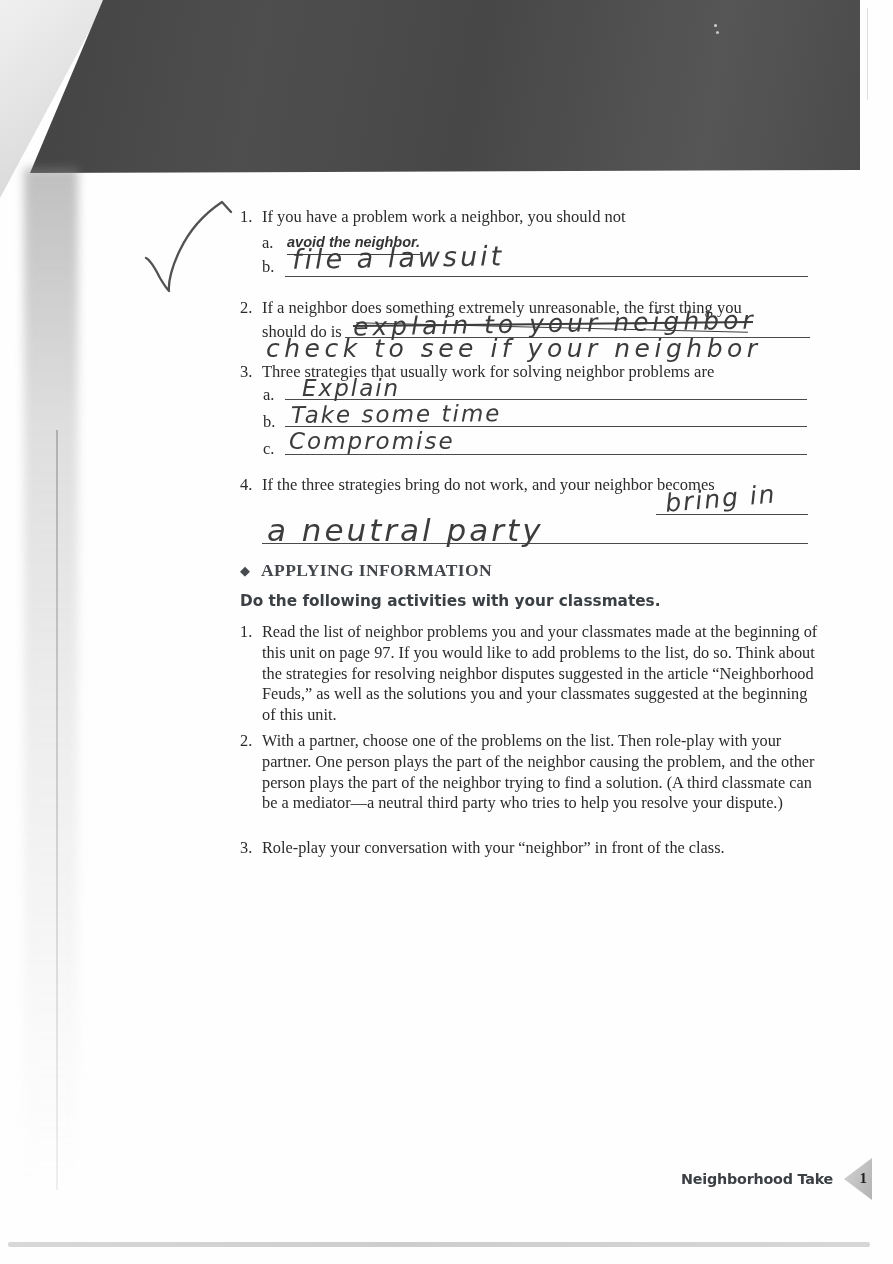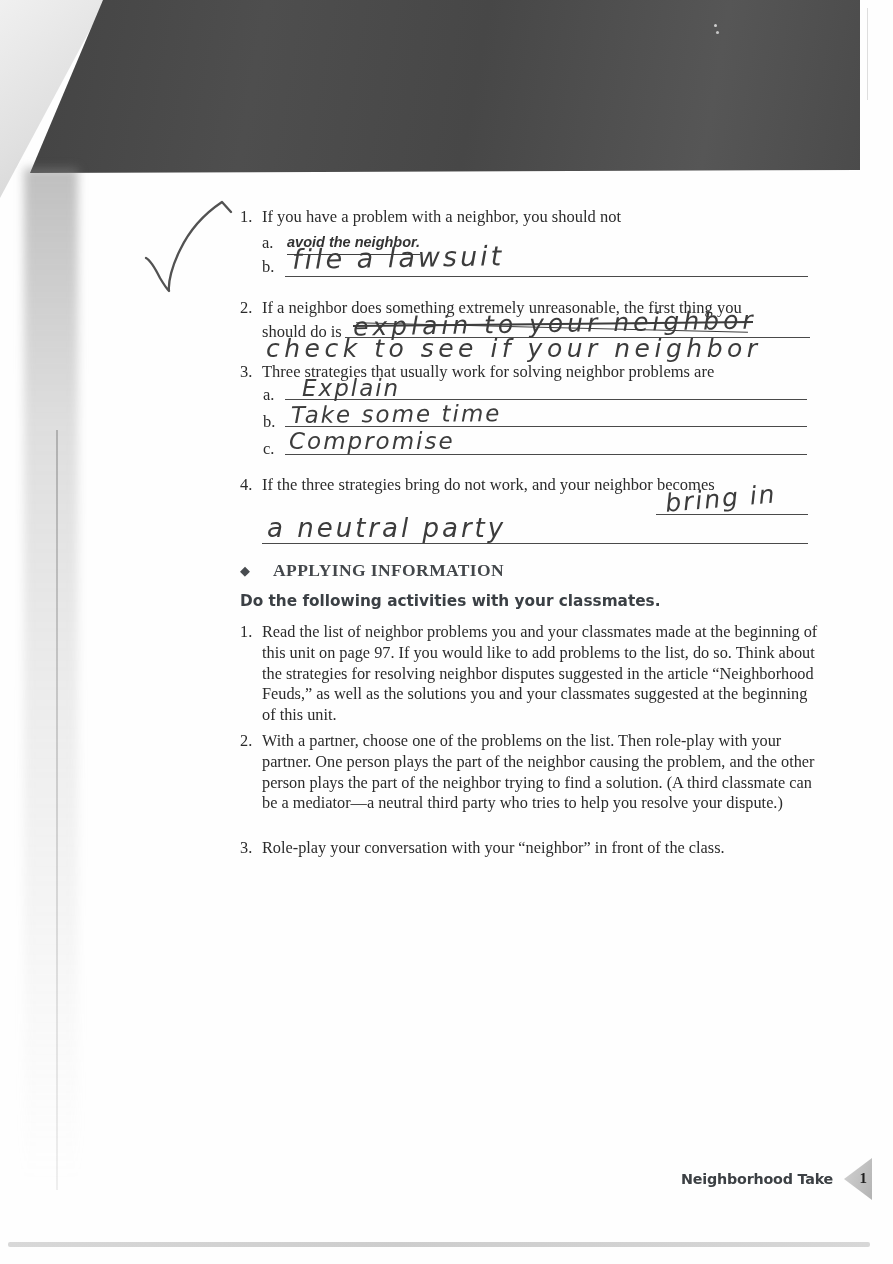--- a/index.html
+++ b/index.html
@@ -37,21 +37,21 @@
   .hw{position:absolute;font-family:"DejaVu Sans",sans-serif;font-style:italic;
       color:#3c3c3c;white-space:nowrap;line-height:1;}
   .printed{font-family:Liberation Sans, sans-serif;font-style:italic;font-weight:bold;
       font-size:14.5px;color:#333;border-bottom:1.6px solid #3f3f3f;padding-bottom:1px;}
   .strike1{position:absolute;height:0;border-top:2px solid #3c3c3c;transform:rotate(-.6deg);}
   .strike2{position:absolute;height:0;border-top:1.6px solid #3c3c3c;transform:rotate(1.4deg);}
 
   .heading{display:flex;align-items:center;gap:11px;}
   .diamond{font-size:13px;color:#474b4f;line-height:1;}
   .heading-title{font-family:"Liberation Serif",serif;font-weight:bold;font-size:17.5px;
-      letter-spacing:.4px;color:#43474b;margin-left:12px;}
+      letter-spacing:.4px;color:#43474b;}
   .intro{font-family:"DejaVu Sans",sans-serif;font-weight:bold;font-size:15.3px;color:#3b4045;}
   .act{display:flex;font-size:16.3px;line-height:20.8px;}
   .act .atext{width:560px;}
 
   .footer-title{position:absolute;left:681px;top:1171px;font-family:"DejaVu Sans",sans-serif;
       font-size:14.3px;font-weight:600;color:#3c4044;letter-spacing:-.2px;}
   .page-marker{position:absolute;left:844px;top:1158px;width:28px;height:42px;
       clip-path:polygon(0 50%,100% 0,100% 100%);
       background:linear-gradient(110deg,#d2d2d2,#b3b3b3);}
   .page-marker span{position:absolute;right:5px;top:12px;font-family:"Liberation Serif",serif;
@@ -69,21 +69,21 @@
   <div class="left-line"></div>
   <div class="right-line"></div>
   <div class="bottom-line"></div>
 
   <svg class="checkmark" width="102" height="110" viewBox="0 0 102 110">
     <path d="M 8 68 C 12 70, 17 78, 22 88 C 25 93, 28 98, 31 101 C 30 92, 34 76, 42 60 C 52 39, 66 24, 84 12 L 93 22" fill="none" stroke="#525252" stroke-width="2.3" stroke-linecap="round" stroke-linejoin="round"></path>
   </svg>
 
   <div class="abs qrow" style="left:240px;top:206px;">
     <span class="num">1.</span>
-    <span>If you have a problem with a neighbor, you should not</span>
+    <span>If you have a problem work a neighbor, you should not</span>
   </div>
   <div class="abs qrow" style="left:262px;top:232px;">
     <span class="num" style="width:25px;">a.</span>
     <span class="printed">avoid the neighbor.</span>
   </div>
   <div class="abs sublabel" style="left:262px;top:257px;">b.</div>
   <div class="blank" style="left:285px;top:276px;width:523px;"></div>
   <div class="hw" style="left:292px;top:244px;font-size:27px;letter-spacing:3px;transform:rotate(-1deg);">file a lawsuit</div>
 
   <div class="abs qrow" style="left:240px;top:297px;">
@@ -111,21 +111,21 @@
   <div class="blank" style="left:285px;top:454px;width:522px;"></div>
   <div class="hw" style="left:289px;top:430px;font-size:23px;letter-spacing:2px;">Compromise</div>
 
   <div class="abs qrow" style="left:240px;top:474px;">
     <span class="num">4.</span>
     <span>If the three strategies bring do not work, and your neighbor becomes</span>
   </div>
   <div class="blank" style="left:656px;top:514px;width:152px;"></div>
   <div class="hw" style="left:665px;top:486px;font-size:25px;letter-spacing:2px;transform:rotate(-5deg);">bring in</div>
   <div class="blank" style="left:262px;top:543px;width:546px;"></div>
-  <div class="hw" style="left:267px;top:515px;font-size:26px;letter-spacing:3px;text-align:center;">a neutral party</div>
+  <div class="hw" style="left:267px;top:515px;font-size:31px;letter-spacing:3px;text-align:center;">a neutral party</div>
 
   <div class="abs heading" style="left:240px;top:560px;">
     <span class="diamond">◆</span>
     <span class="heading-title">APPLYING INFORMATION</span>
   </div>
   <div class="abs intro" style="left:240px;top:592px;">Do the following activities with your classmates.</div>
 
   <div class="abs act" style="left:240px;top:622px;">
     <span class="num">1.</span>
     <span class="atext">Read the list of neighbor problems you and your classmates made at the beginning of this unit on page 97. If you would like to add problems to the list, do so. Think about the strategies for resolving neighbor disputes suggested in the article “Neighborhood Feuds,” as well as the solutions you and your classmates suggested at the beginning of this unit.</span>

